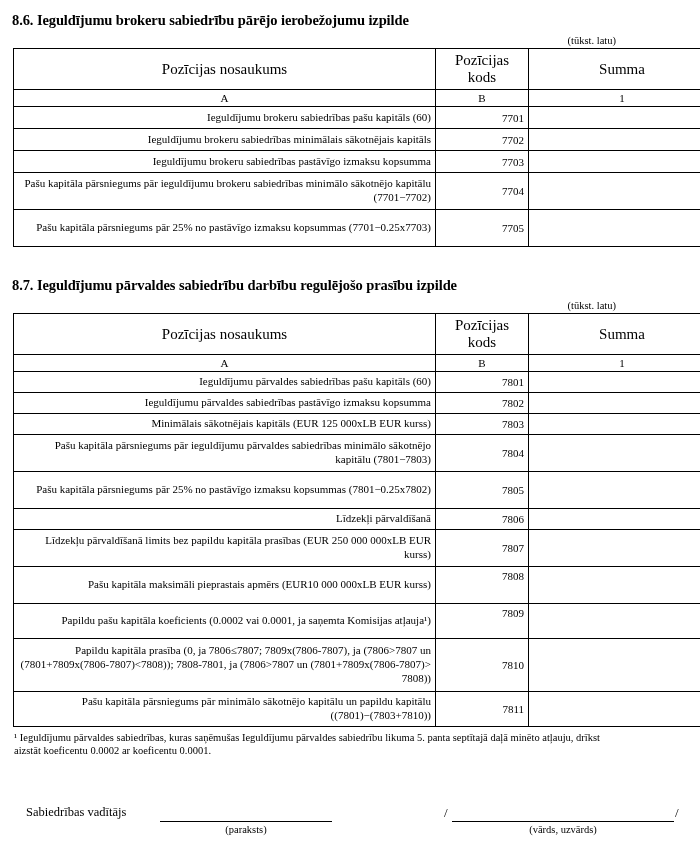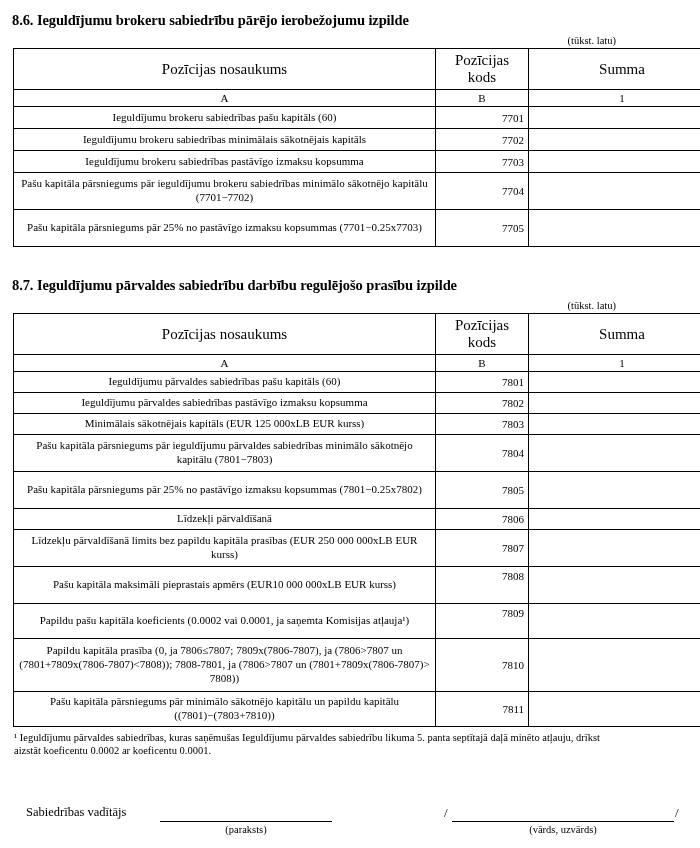--- a/index.html
+++ b/index.html
@@ -51,21 +51,21 @@
   table.form td.hdr {
     text-align: center;
     font-size: 15px;
     padding: 3px 4px;
   }
   td.c-name { width: 413px; }
   td.c-code { width: 84px; text-align: center; }
   td.c-sum  { width: 178px; }
 
   td.name-cell {
-    text-align: center;
+    text-align: right;
     padding-left: 10px;
     line-height: 1.25;
   }
   td.code-cell {
     text-align: right;
     vertical-align: bottom;
     padding-bottom: 2px;
   }
   td.code-cell.mid { vertical-align: middle; }
   td.sum-cell { }

